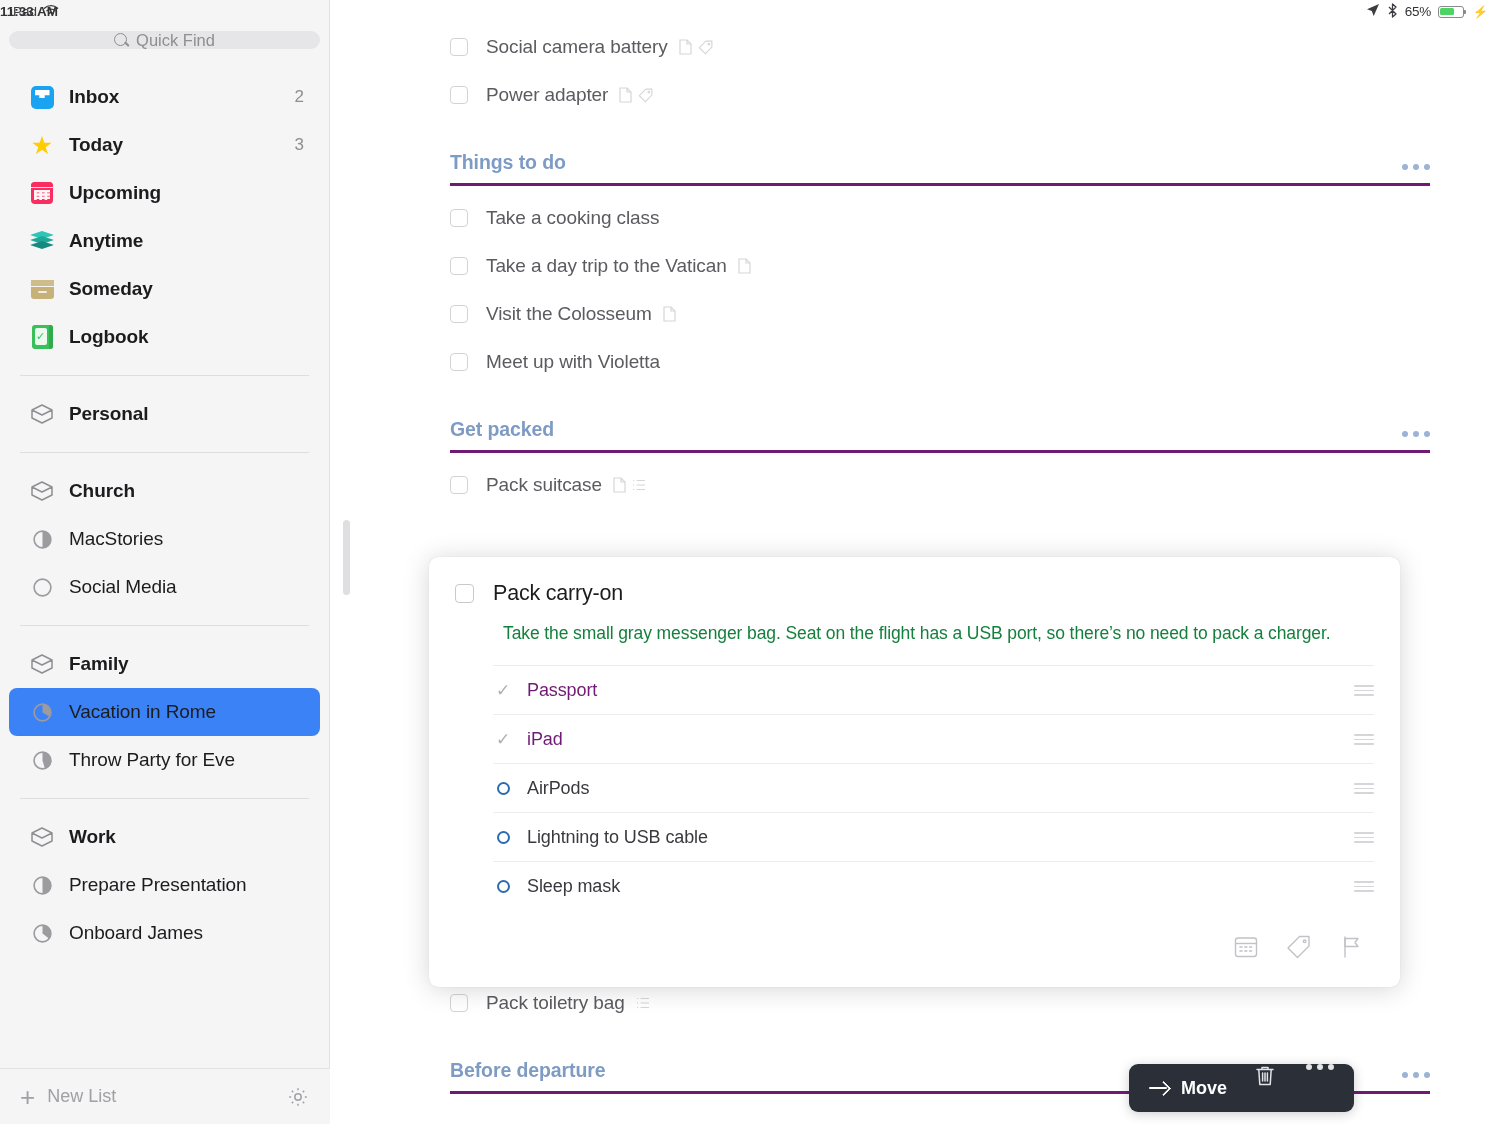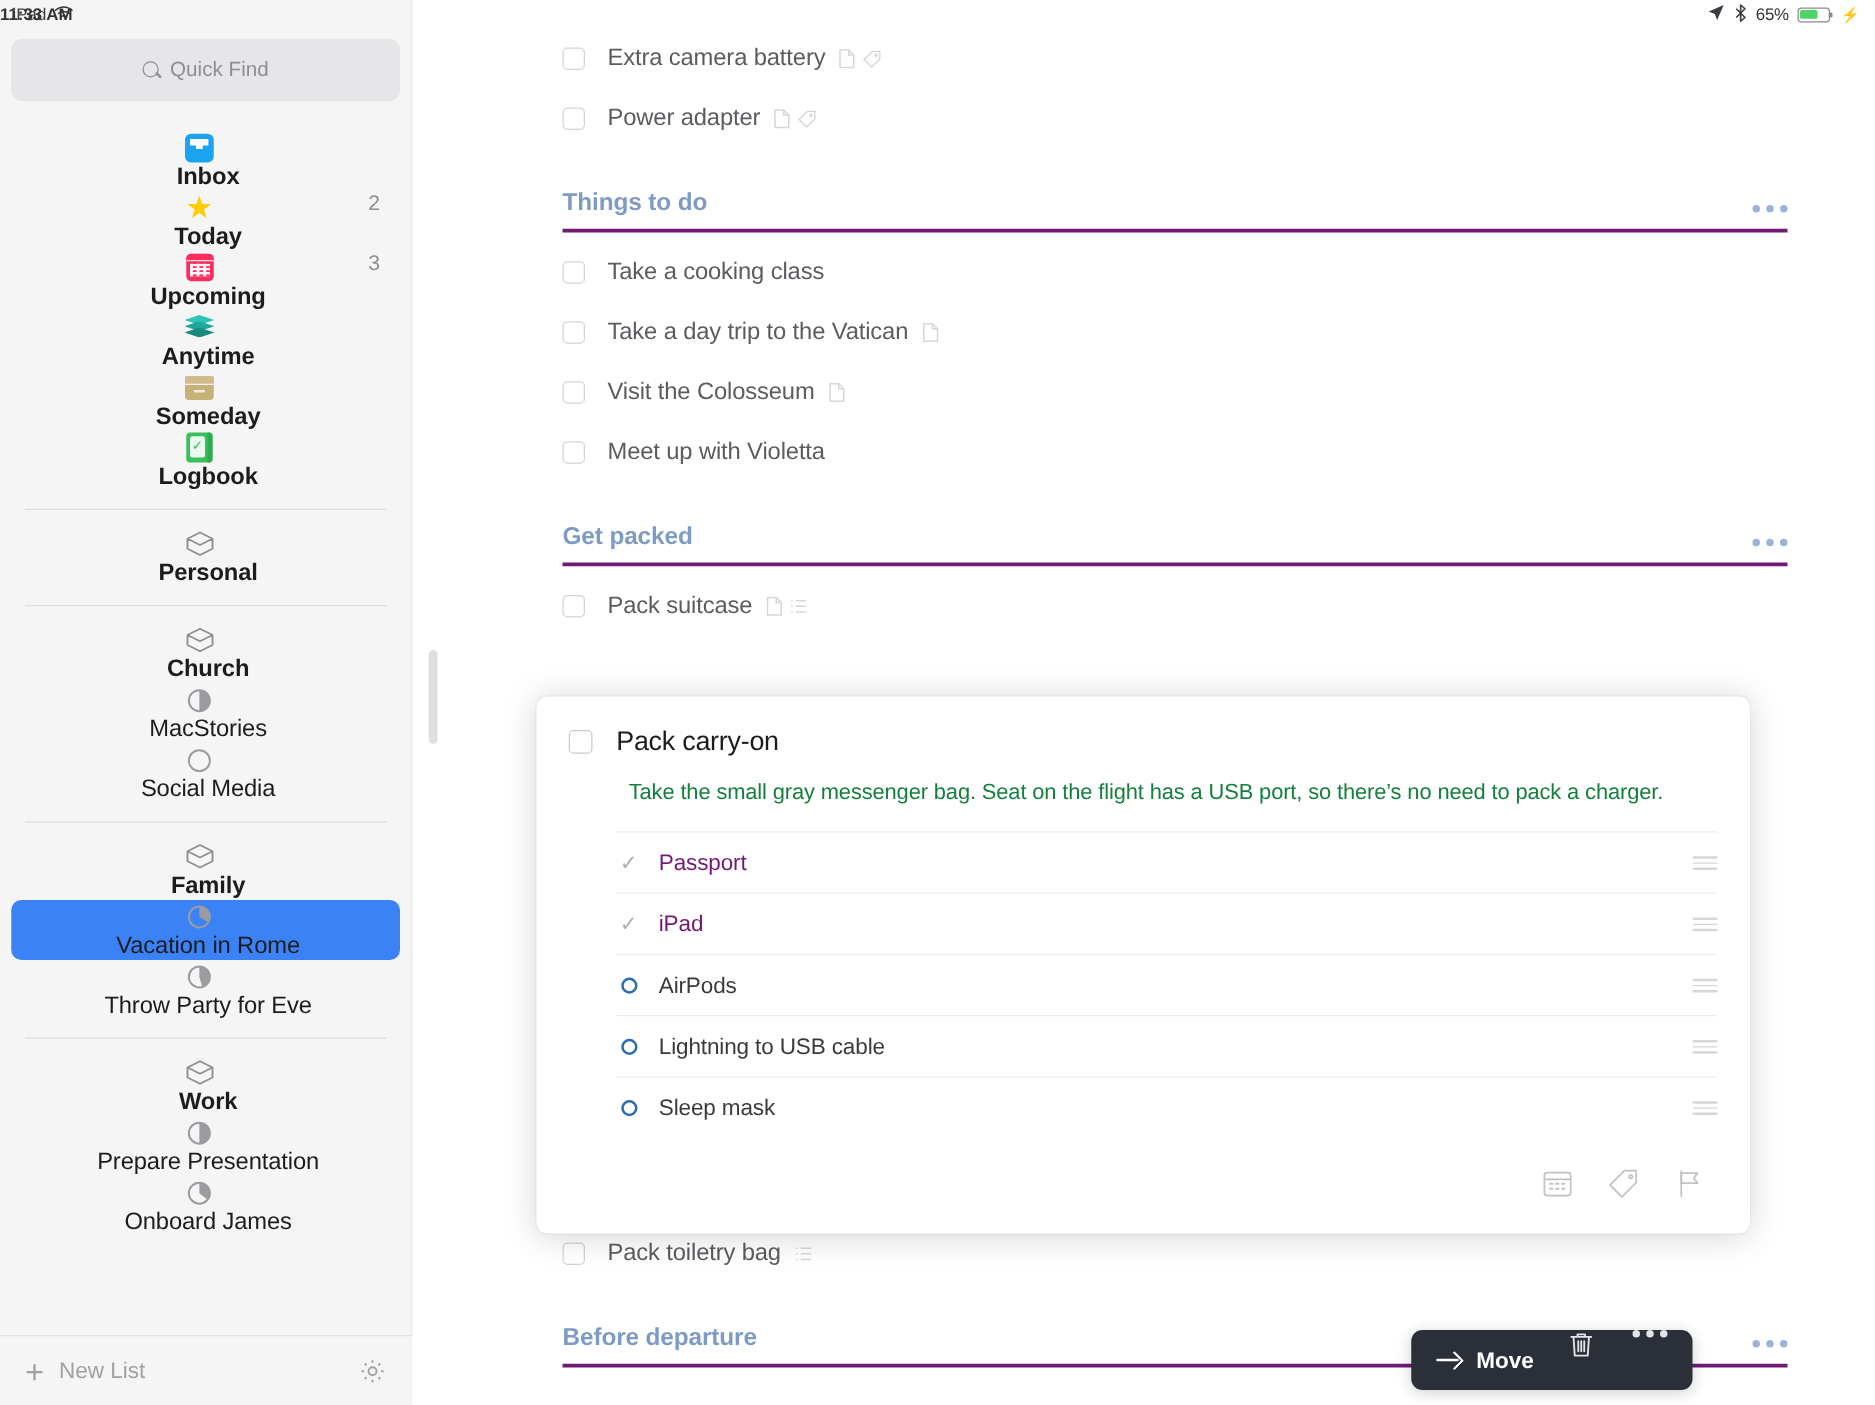--- a/index.html
+++ b/index.html
@@ -32,39 +32,39 @@
   }
   .battery-fill { height: 100%; width: 62%; background: #4cd464; border-radius: 1.5px; }
 
   
   .sidebar {
     width: 330px; height: 1124px; background: #f5f5f6;
     border-right: 1px solid #e2e2e4;
     position: relative; flex: 0 0 330px; padding-top: 23px;
   }
   .quickfind {
-    margin: 8px 9px 0 9px; height: 50px; background: #e6e6e8;
+    margin: 8px 9px 0 9px; height: 18px; background: #e6e6e8;
     border-radius: 9px; display: flex; align-items: center; justify-content: center;
     gap: 7px; color: #8e8e93; font-size: 16.5px;
   }
   .qf-icon { width: 15px; height: 15px; position: relative; display: inline-block; }
   .qf-icon:before {
     content: ""; position: absolute; left: 0; top: 0; width: 11px; height: 11px;
     border: 1.7px solid #8e8e93; border-radius: 50%;
   }
   .qf-icon:after {
     content: ""; position: absolute; left: 9.5px; top: 10px; width: 5.5px; height: 1.7px;
     background: #8e8e93; transform: rotate(45deg); border-radius: 1px;
   }
 
   .nav { margin-top: 24px; }
   .row {
     display: flex; align-items: center; height: 48px;
     padding: 0 16px 0 20px; margin: 0 9px; border-radius: 8px;
-    position: relative; cursor: default; flex-direction: column;
+    position: relative; cursor: default;
   }
   .row.selected { background: #3b82f6; }
   .row .ico { width: 26px; height: 26px; flex: 0 0 26px; margin-right: 14px;
      display: flex; align-items: center; justify-content: center; }
   .row .label { font-size: 19px; color: #1c1c1e; letter-spacing: -0.1px; }
   .row .label.bold { font-weight: bold; }
   .row .count { margin-left: auto; font-size: 17px; color: #8e8e93; }
 
   .divider { height: 1px; background: #dedee0; margin: 14px 20px 14px 20px; }
 
@@ -399,21 +399,21 @@
   </div>
 
   <div class="main">
 
     <div class="scrollbar"></div>
 
     <div class="content">
 
       <div class="task">
         <span class="cbox"></span>
-        <span class="t-label">Extra camera battery</span>
+        <span class="t-label">Social camera battery</span>
         <span class="meta">
           <span>
               <svg width="13" height="16" viewBox="0 0 13 16" fill="none" stroke="#d6d6da" stroke-width="1.2">
                 <path d="M1 1h7l4 4v10H1z"></path>
                 <path d="M8 1v4h4"></path>
               </svg>
             </span>
           <span>
               <svg width="15" height="15" viewBox="0 0 16 16" fill="none" stroke="#d6d6da" stroke-width="1.2">
                 <path d="M8.4 1.2H14.8v6.4l-7 7-6.4-6.4z"></path>

